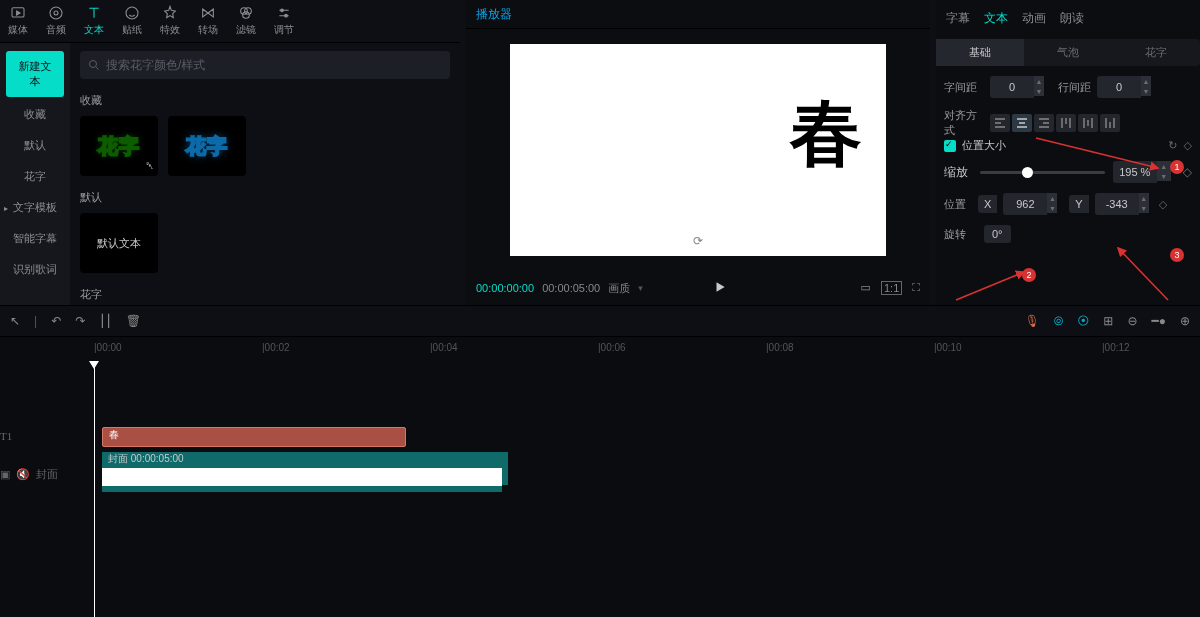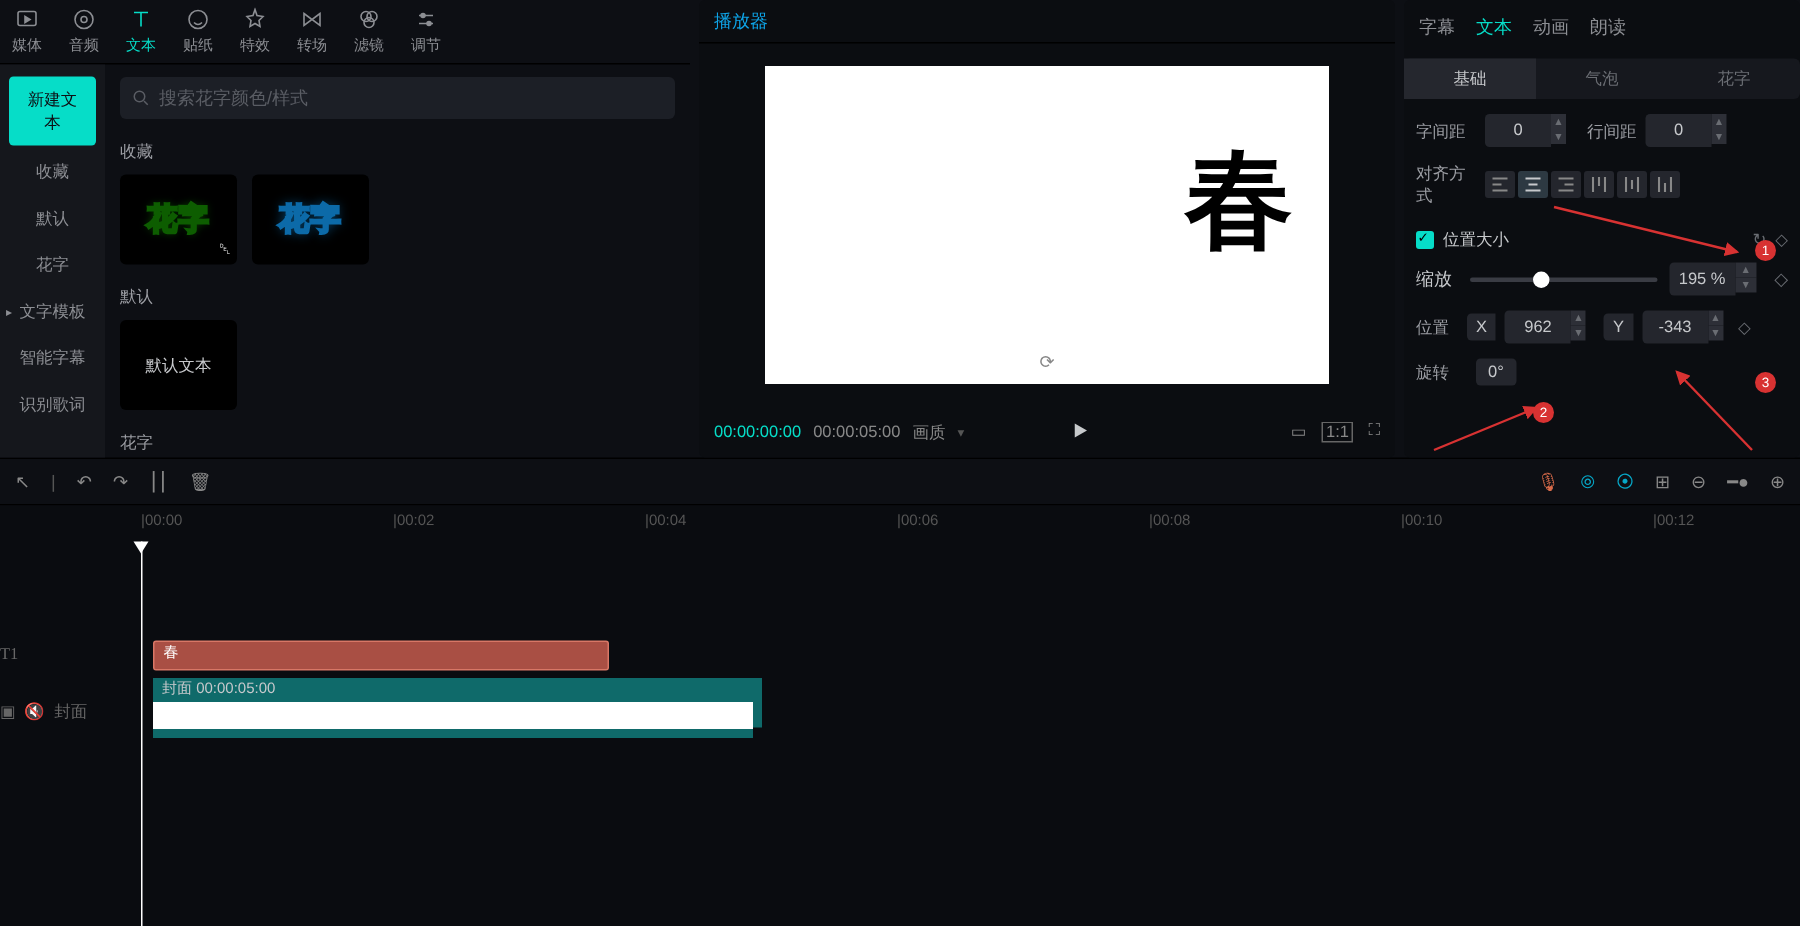--- a/index.html
+++ b/index.html
@@ -45,21 +45,21 @@
 .rp-sub div.active{background:#25272e;color:#c7c9cc;border-radius:0}
 .row{display:flex;align-items:center;margin-top:10px;gap:6px;font-size:11px}
 .row label{width:40px;color:#9b9da3}
 .numbox{width:54px;display:flex}
 .numbox input{width:40px;height:20px;background:#24262d;border:none;color:#c7c9cc;text-align:center;font-size:11px;border-radius:3px 0 0 3px}
 .spin{width:14px;display:flex;flex-direction:column}
 .spin div{height:10px;background:#2d2f37;font-size:7px;display:flex;align-items:center;justify-content:center;color:#6a6d73;cursor:pointer}
 .align-btns{display:flex;gap:2px}
 .al{width:20px;height:18px;background:#24262d;border-radius:2px;display:flex;align-items:center;justify-content:center;color:#6a6d73;cursor:pointer}
 .al.active{background:#2d3942;color:#c7c9cc}
-.sec-hd{display:flex;align-items:center;gap:6px;margin-top:14px;font-size:11px}
+.sec-hd{display:flex;align-items:center;gap:6px;font-size:11px}
 .cb{width:12px;height:12px;background:#06ddc8;border-radius:2px;display:inline-block;position:relative}
 .cb:after{content:"✓";position:absolute;color:#000;font-size:9px;left:1px;top:-1px}
 .sec-act{margin-left:auto;display:flex;gap:6px;color:#6a6d73}
 .slider{display:flex;align-items:center;gap:8px;margin-top:8px}
 .track{flex:1;height:3px;background:#3a3c44;position:relative;border-radius:2px}
 .thumb{position:absolute;top:-4px;width:11px;height:11px;background:#fff;border-radius:50%}
 .rot-v{background:#24262d;padding:3px 8px;border-radius:3px;font-size:11px;margin-left:6px}
 .badge{position:absolute;width:14px;height:14px;background:#d83232;border-radius:50%;color:#fff;font-size:9px;display:flex;align-items:center;justify-content:center}
 .tl-bar{height:30px;background:#0d0f14;display:flex;align-items:center;padding:0 10px;gap:14px;color:#888;border-top:1px solid #000;border-bottom:1px solid #000}
 .tl-bar .sp{flex:1}

